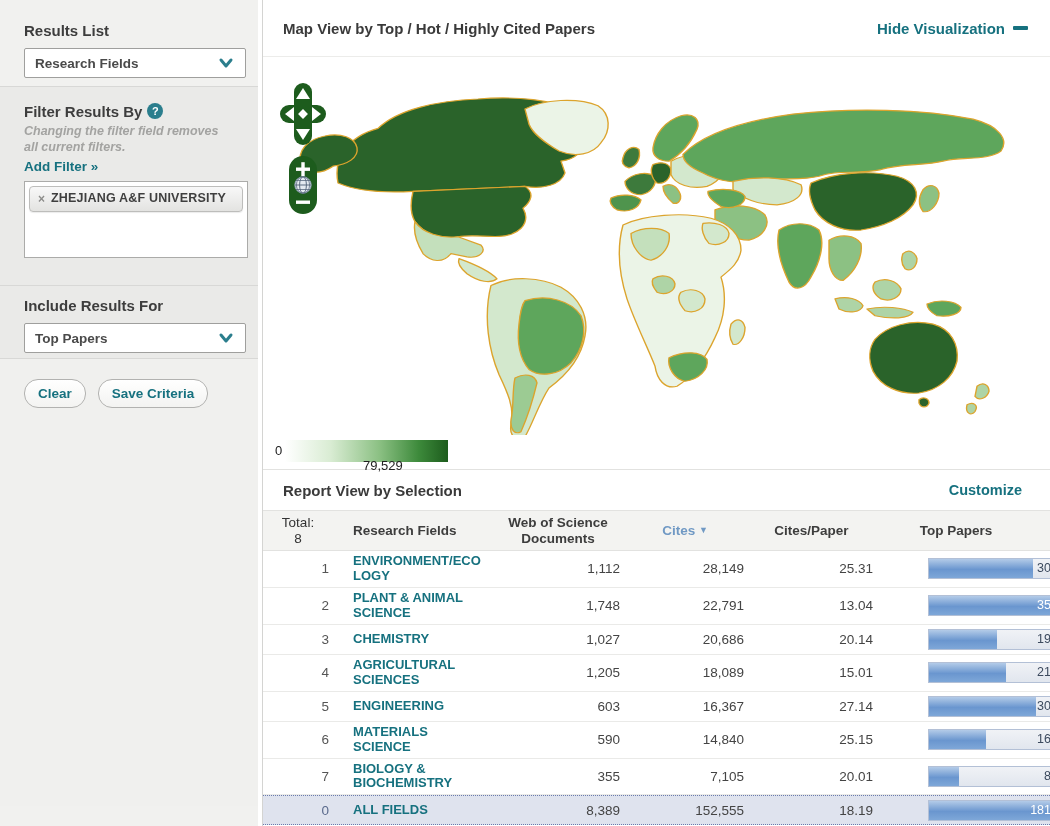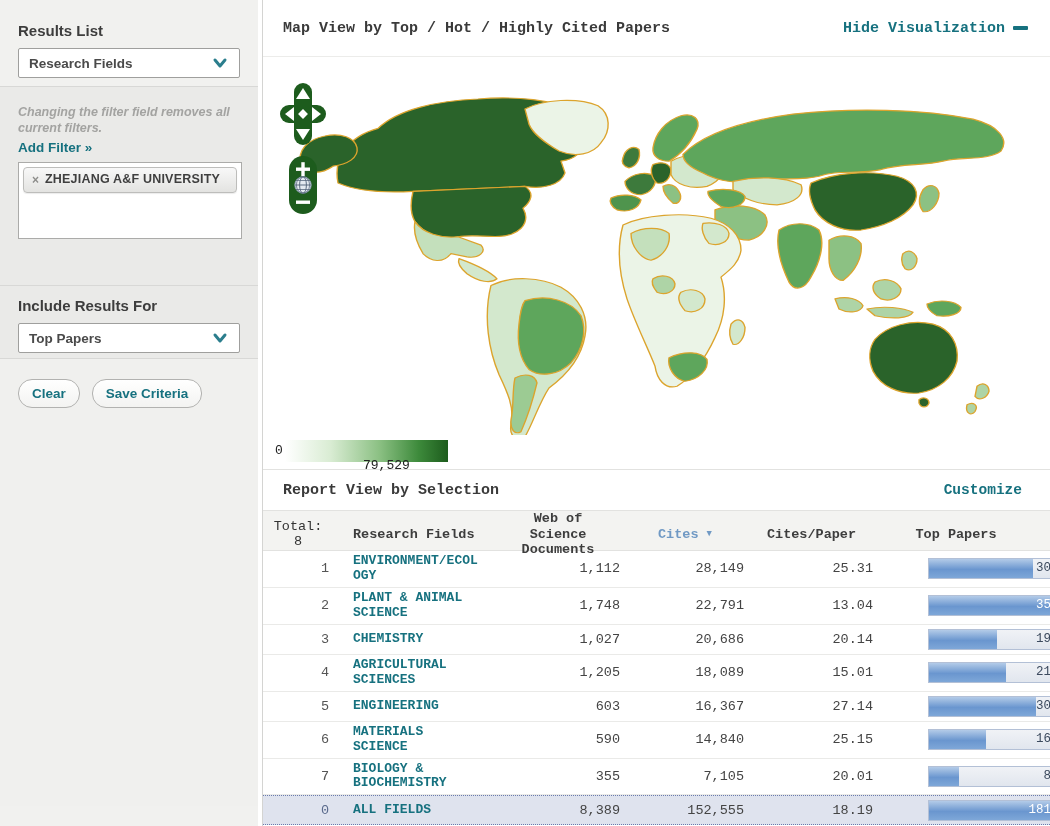--- a/index.html
+++ b/index.html
@@ -2,21 +2,21 @@
 <html><head>
 <meta charset="utf-8">
 <style>
   * { margin:0; padding:0; box-sizing:border-box; }
   html,body { width:1050px; height:826px; overflow:hidden; background:#fff;
               font-family:"Liberation Sans", sans-serif; }
   body { position:relative; font-size:13px; color:#3c3c3c; }
 
   
   .sidebar { position:absolute; left:0; top:0; width:258px; height:826px; background:#f1f1ef; }
-  .sb-sec { padding:0 18px; }
+  .sb-sec { padding:0 24px; }
   .sb-sec1 { background:#f1f1ef; padding-top:22px; height:86px; }
   .sb-sec2 { background:#eaeae8; border-top:1px solid #d8d8d6; height:199px; padding-top:16px; }
   .sb-sec3 { background:#eaeae8; border-top:1px solid #d8d8d6; height:73px; padding-top:11px; }
   .sb-sec4 { background:#f0f0ee; border-top:1px solid #d8d8d6; padding-top:20px; height:448px; }
   .sb-h { font-size:15px; font-weight:bold; color:#3d3d3d; margin-bottom:9px; }
   .dropdown { position:relative; width:222px; height:30px; background:#fff; border:1px solid #9f9f9d;
               border-radius:2px; display:flex; align-items:center; padding:0 10px; cursor:pointer; }
   .dropdown .dd-val { font-weight:bold; color:#4a4a4a; font-size:13.5px; flex:1; }
   .dd-chev { width:18px; height:18px; }
   .help-circle { display:inline-block; width:16px; height:16px; border-radius:50%; background:#2b7e8d;
@@ -30,21 +30,21 @@
                 padding:4px 8px 5px 8px; display:flex; gap:6px; align-items:flex-start; box-shadow:0 1px 1px rgba(0,0,0,.08); }
   .tag-x { color:#8d8d8b; font-weight:bold; font-size:12px; margin-top:1px; cursor:pointer; }
   .tag-label { font-weight:bold; color:#3f3f3f; font-size:12.5px; line-height:1.2; letter-spacing:.2px; }
   .btn-row { display:flex; gap:12px; }
   .btn { height:29px; background:linear-gradient(#ffffff,#f3f3f1); border:1px solid #b2b2b0; border-radius:14px;
          color:#16717f; font-weight:bold; font-size:13.5px; padding:0 13px; cursor:pointer;
          font-family:"Liberation Sans", sans-serif; }
 
   
   .main { position:absolute; left:262px; top:0; width:788px; height:826px; background:#fff;
-          border-left:1px solid #d4d4d2; overflow:hidden;font-family:Liberation Mono, monospace; }
+          border-left:1px solid #d4d4d2; overflow:hidden; }
   .map-header { height:57px; display:flex; align-items:center; justify-content:space-between;
                 padding:0 22px 0 20px; border-bottom:1px solid #ececea; }
   .map-title { font-size:15px; font-weight:bold; color:#3a3a3a; }
   .hide-viz { display:flex; align-items:center; gap:8px; color:#16717f; font-weight:bold; font-size:15px; cursor:pointer;text-align:center; }
   .minus-glyph { display:inline-block; width:15px; height:4px; background:#16717f; border-radius:1px; }
 
   .map-wrap { position:relative; height:413px; border-bottom:1px solid #e2e2e0; background:#fff; }
   .map-svg { position:absolute; left:0; top:0; }
   .pan-ctl { position:absolute; left:17px; top:26px; cursor:pointer; }
   .zoom-ctl { position:absolute; left:26px; top:99px; cursor:pointer; }
@@ -92,20 +92,23 @@
     <div class="sb-h">Results List</div>
     <div class="dropdown">
       <span class="dd-val">Research Fields</span>
       <svg class="dd-chev" viewBox="0 0 18 18">
         <polyline points="4,6 9,12 14,6" fill="none" stroke="#2b7e8d" stroke-width="3" stroke-linecap="round" stroke-linejoin="round"></polyline>
       </svg>
     </div>
   </div>
 
   <div class="sb-sec sb-sec2">
+    <div class="sb-h" style="margin-bottom:4px;">
+      <span>Filter Results By</span><span class="help-circle">?</span>
+    </div>
     <div class="sb-note">Changing the filter field removes all current filters.</div>
     <span class="add-filter">Add Filter »</span>
     <div class="filter-box">
       <div class="filter-tag">
         <span class="tag-x">×</span>
         <span class="tag-label">ZHEJIANG A&amp;F UNIVERSITY</span>
       </div>
     </div>
   </div>
 

